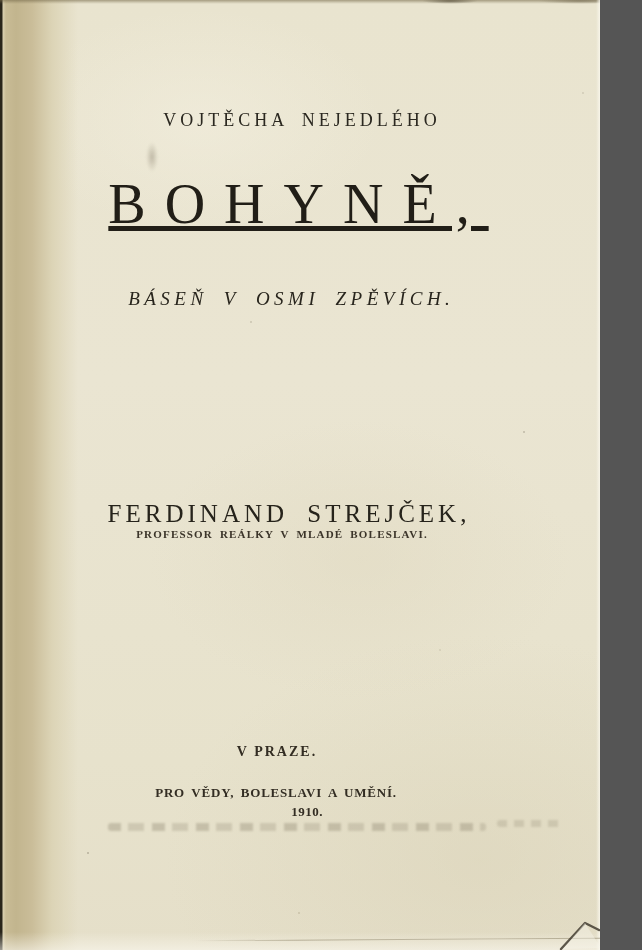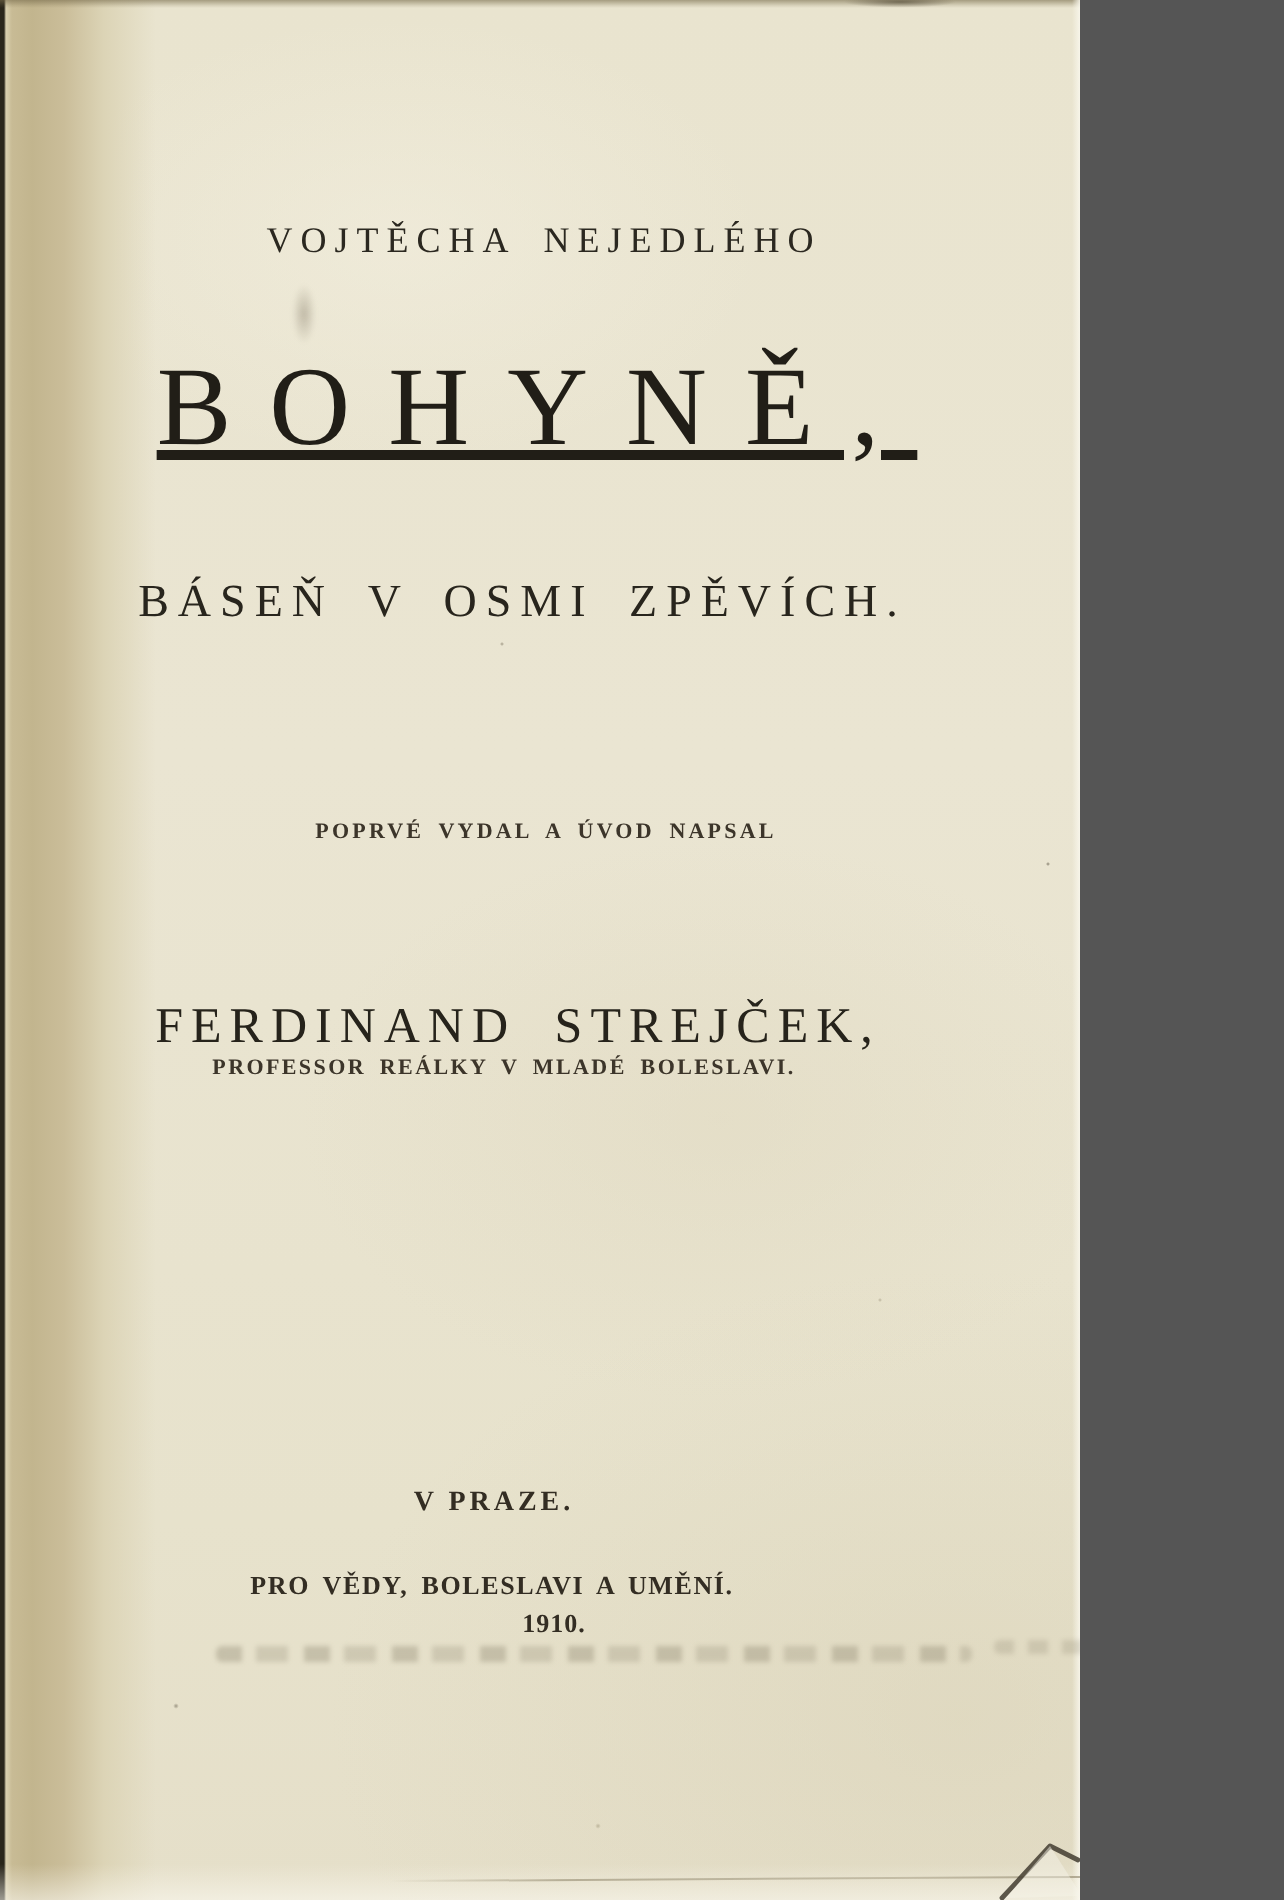--- a/index.html
+++ b/index.html
@@ -3,21 +3,21 @@
 <meta charset="utf-8">
 <style>
   html, body { margin: 0; padding: 0; }
   body {
     width: 642px; height: 950px;
     font-family: "Liberation Serif", "DejaVu Serif", serif;
     background: #555;
   }
   .scan {
     position: relative;
-    width: 540px; height: 950px;
+    width: 600px; height: 950px;
     overflow: hidden;
     background:
       radial-gradient(ellipse 300px 200px at 360px 560px, rgba(220,212,186,0.35), rgba(220,212,186,0) 70%),
       radial-gradient(ellipse 260px 160px at 200px 120px, rgba(244,240,225,0.5), rgba(244,240,225,0) 70%),
       radial-gradient(ellipse 420px 300px at 480px 860px, rgba(214,206,178,0.4), rgba(214,206,178,0) 75%),
       linear-gradient(180deg, #e9e4cf 0%, #eae5d2 40%, #e7e2cc 80%, #e5dfc9 100%);
     color: #26231c;
   }
   
   .spine {
@@ -65,22 +65,22 @@
   }
   .main-title {
     left: 0; right: 22px; top: 172px;
     font-size: 56px; font-weight: 400;
     letter-spacing: 19px; text-indent: 19px;
     color: #211e17;
     text-decoration: underline;
   }
   .subtitle {
     left: 0; right: 22px; top: 288px;
-    font-size: 23px; letter-spacing: 4.5px; word-spacing: 7px;
-    color: #28251d; text-indent: 4.5px;
+    font-size: 19px; letter-spacing: 4.5px; word-spacing: 7px;
+    color: #28251d; text-indent: 4.5px; font-style: italic;
   }
   .editor-intro {
     left: 6px; right: 0; top: 410px;
     font-size: 11px; font-weight: bold; letter-spacing: 1.6px; word-spacing: 3px;
     color: #3c352a;
   }
   .editor-name {
     left: 0; right: 26px; top: 500px;
     font-size: 25px; letter-spacing: 4px; word-spacing: 9px;
     color: #26231b; text-indent: 4px;
@@ -154,21 +154,20 @@
   <div class="bottom-edge"></div>
   <div class="specks"></div>
   <div class="smudge"></div>
 
   <div class="tl author-line">VOJTĚCHA NEJEDLÉHO</div>
 
   <div class="tl main-title">BOHYNĚ,</div>
 
   <div class="tl subtitle">BÁSEŇ V OSMI ZPĚVÍCH.</div>
 
-  <div class="tl editor-intro">POPRVÉ VYDAL A ÚVOD NAPSAL</div>
 
   <div class="tl editor-name">FERDINAND STREJČEK,</div>
 
   <div class="tl editor-affiliation">PROFESSOR REÁLKY V MLADÉ BOLESLAVI.</div>
 
   <div class="tl imprint-place">V PRAZE.</div>
 
 
   <div class="tl imprint-pub2">PRO VĚDY, BOLESLAVI A UMĚNÍ.</div>
 

